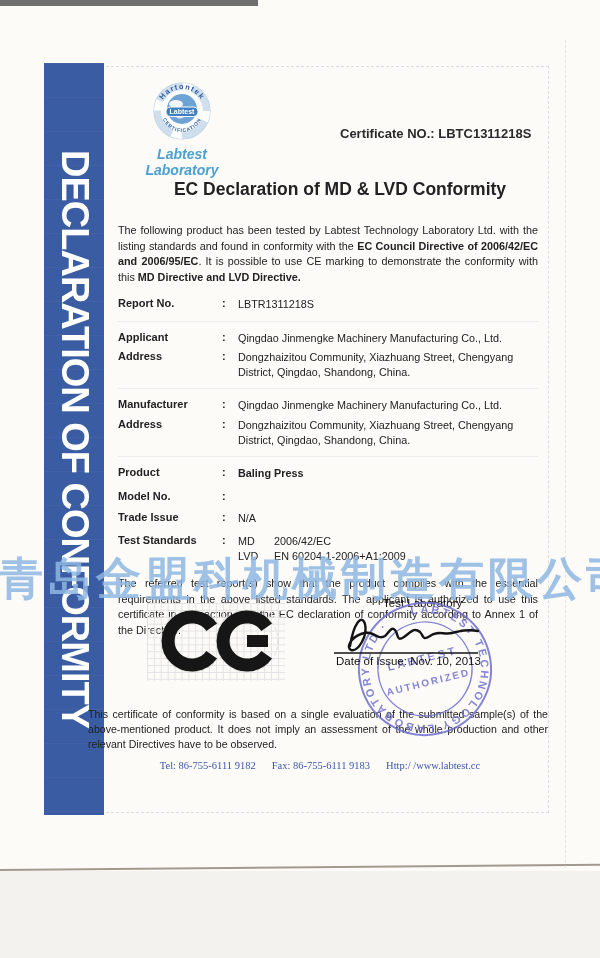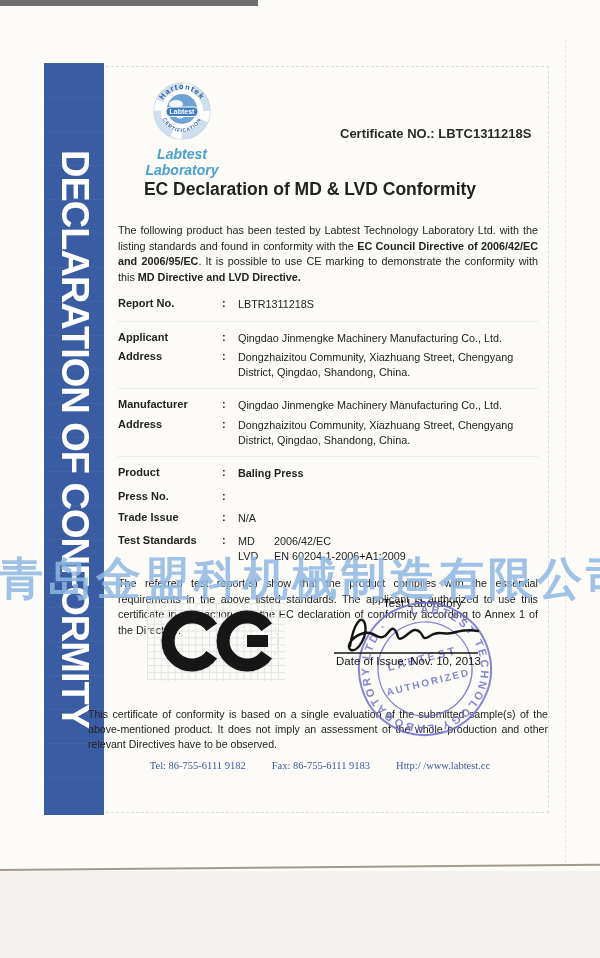--- a/index.html
+++ b/index.html
@@ -19,21 +19,21 @@
   .band { position:absolute; left:44px; top:63px; width:60px; height:752px; background:#3a5ca2; z-index:2;
           display:flex; align-items:center; justify-content:center;
           background-image:repeating-linear-gradient(180deg, rgba(255,255,255,0.04) 0 1px, transparent 1px 34px); }
   .band-text { writing-mode:vertical-rl; font-weight:800; font-size:38px; letter-spacing:-1px; color:#ffffff; white-space:nowrap; }
 
   .logo-wrap { position:absolute; left:136px; top:80px; width:92px; height:66px; z-index:3; }
   .logo-caption { position:absolute; left:122px; top:146px; width:120px; text-align:center; font-size:14px; font-weight:600; z-index:3; }
 
   .cert-no { position:absolute; left:340px; top:126px; width:210px; font-size:13px; font-weight:bold; color:#2a2a2a; z-index:3; }
 
-  .doc-title { position:absolute; left:92px; top:179px; width:436px; text-align:center; font-size:17.5px; font-weight:bold; color:#222; z-index:3; }
+  .doc-title { position:absolute; left:122px; top:179px; width:436px; text-align:center; font-size:17.5px; font-weight:bold; color:#222; z-index:3; }
 
   .col { position:absolute; left:118px; top:223px; width:420px; z-index:3; }
   .para { font-size:10.8px; line-height:1.44; text-align:justify; color:#222; }
   .sep { border-top:1px solid #ececec; margin:7px 0 6px 0; }
   .rows { margin-top:12px; }
   .row { display:flex; align-items:flex-start; margin:9px 0; }
   .row.tight { margin-top:-4px; }
   .row .lbl { width:104px; font-size:11px; font-weight:bold; color:#222; }
   .row .colon { width:16px; font-size:11px; font-weight:bold; text-align:left; }
   .row .val { flex:1; font-size:10.8px; line-height:1.35; color:#222; }
@@ -58,21 +58,21 @@
 
   .stamp { position:absolute; left:350px; top:594px; width:150px; height:150px; transform:rotate(-14deg); opacity:.85; z-index:4; }
   .signature { position:absolute; left:328px; top:608px; width:175px; height:50px; z-index:5; }
   .date-line { position:absolute; left:336px; top:655px; font-size:11.5px; color:#111; z-index:5; }
 
   .disclaimer { position:absolute; left:88px; top:707px; width:460px; font-size:10.6px; line-height:1.4; text-align:justify; color:#222; z-index:3; }
 
   .footer { position:absolute; left:60px; top:757px; width:520px; text-align:center; z-index:3;
             font-family:"Liberation Serif", serif; color:#3c55a5; }
   .footer .f-line1 { font-size:10.5px; }
-  .footer .f-line2 { font-size:10.5px; margin-top:3px; display:flex; justify-content:center; gap:26px;align-items:center; }
+  .footer .f-line2 { font-size:10.5px; margin-top:3px; display:flex; justify-content:center; gap:16px;align-items:center; }
 </style>
 </head>
 <body>
 
 <div class="scan-bar-top"></div>
 <div class="dashed-frame"></div>
 
 <div class="band">
   <div class="band-text">DECLARATION OF CONFORMITY</div>
 </div>
@@ -135,21 +135,21 @@
       <span class="colon">:</span>
       <span class="val">Dongzhaizitou Community, Xiazhuang Street, Chengyang District, Qingdao, Shandong, China.</span>
     </div>
     <div class="sep"></div>
     <div class="row">
       <span class="lbl">Product</span>
       <span class="colon">:</span>
       <span class="val bold">Baling Press</span>
     </div>
     <div class="row">
-      <span class="lbl">Press No.</span>
+      <span class="lbl">Model No.</span>
       <span class="colon">:</span>
     </div>
     <div class="row">
       <span class="lbl">Trade Issue</span>
       <span class="colon">:</span>
       <span class="val">N/A</span>
     </div>
     <div class="row">
       <span class="lbl">Test Standards</span>
       <span class="colon">:</span>

